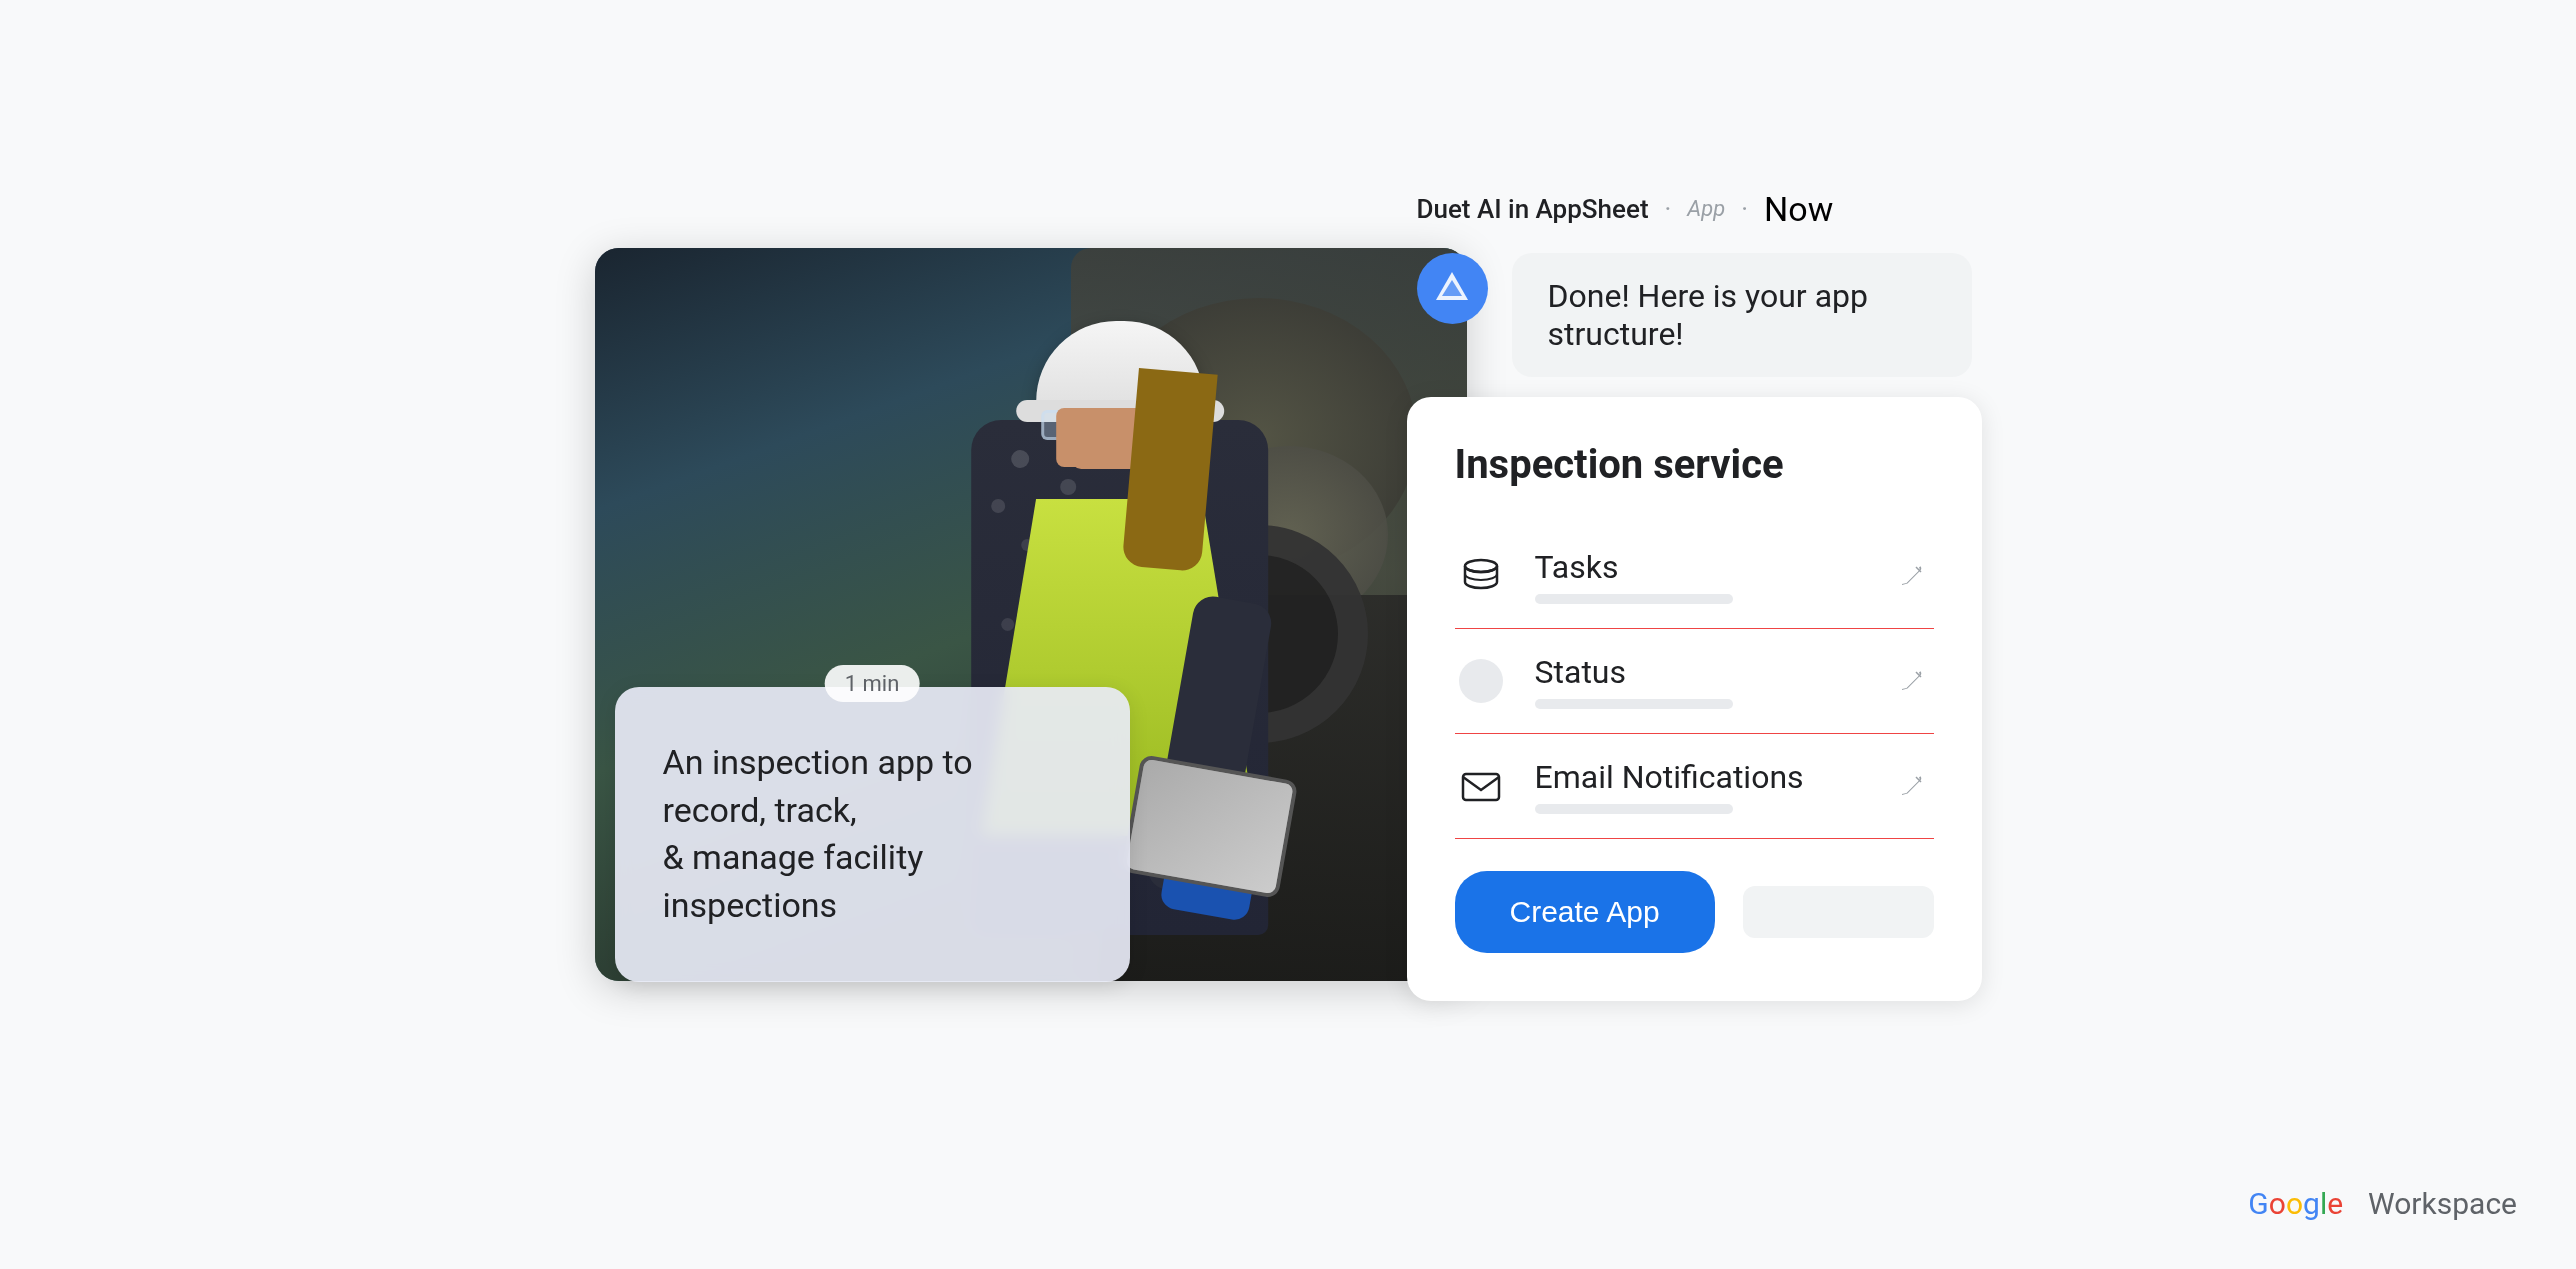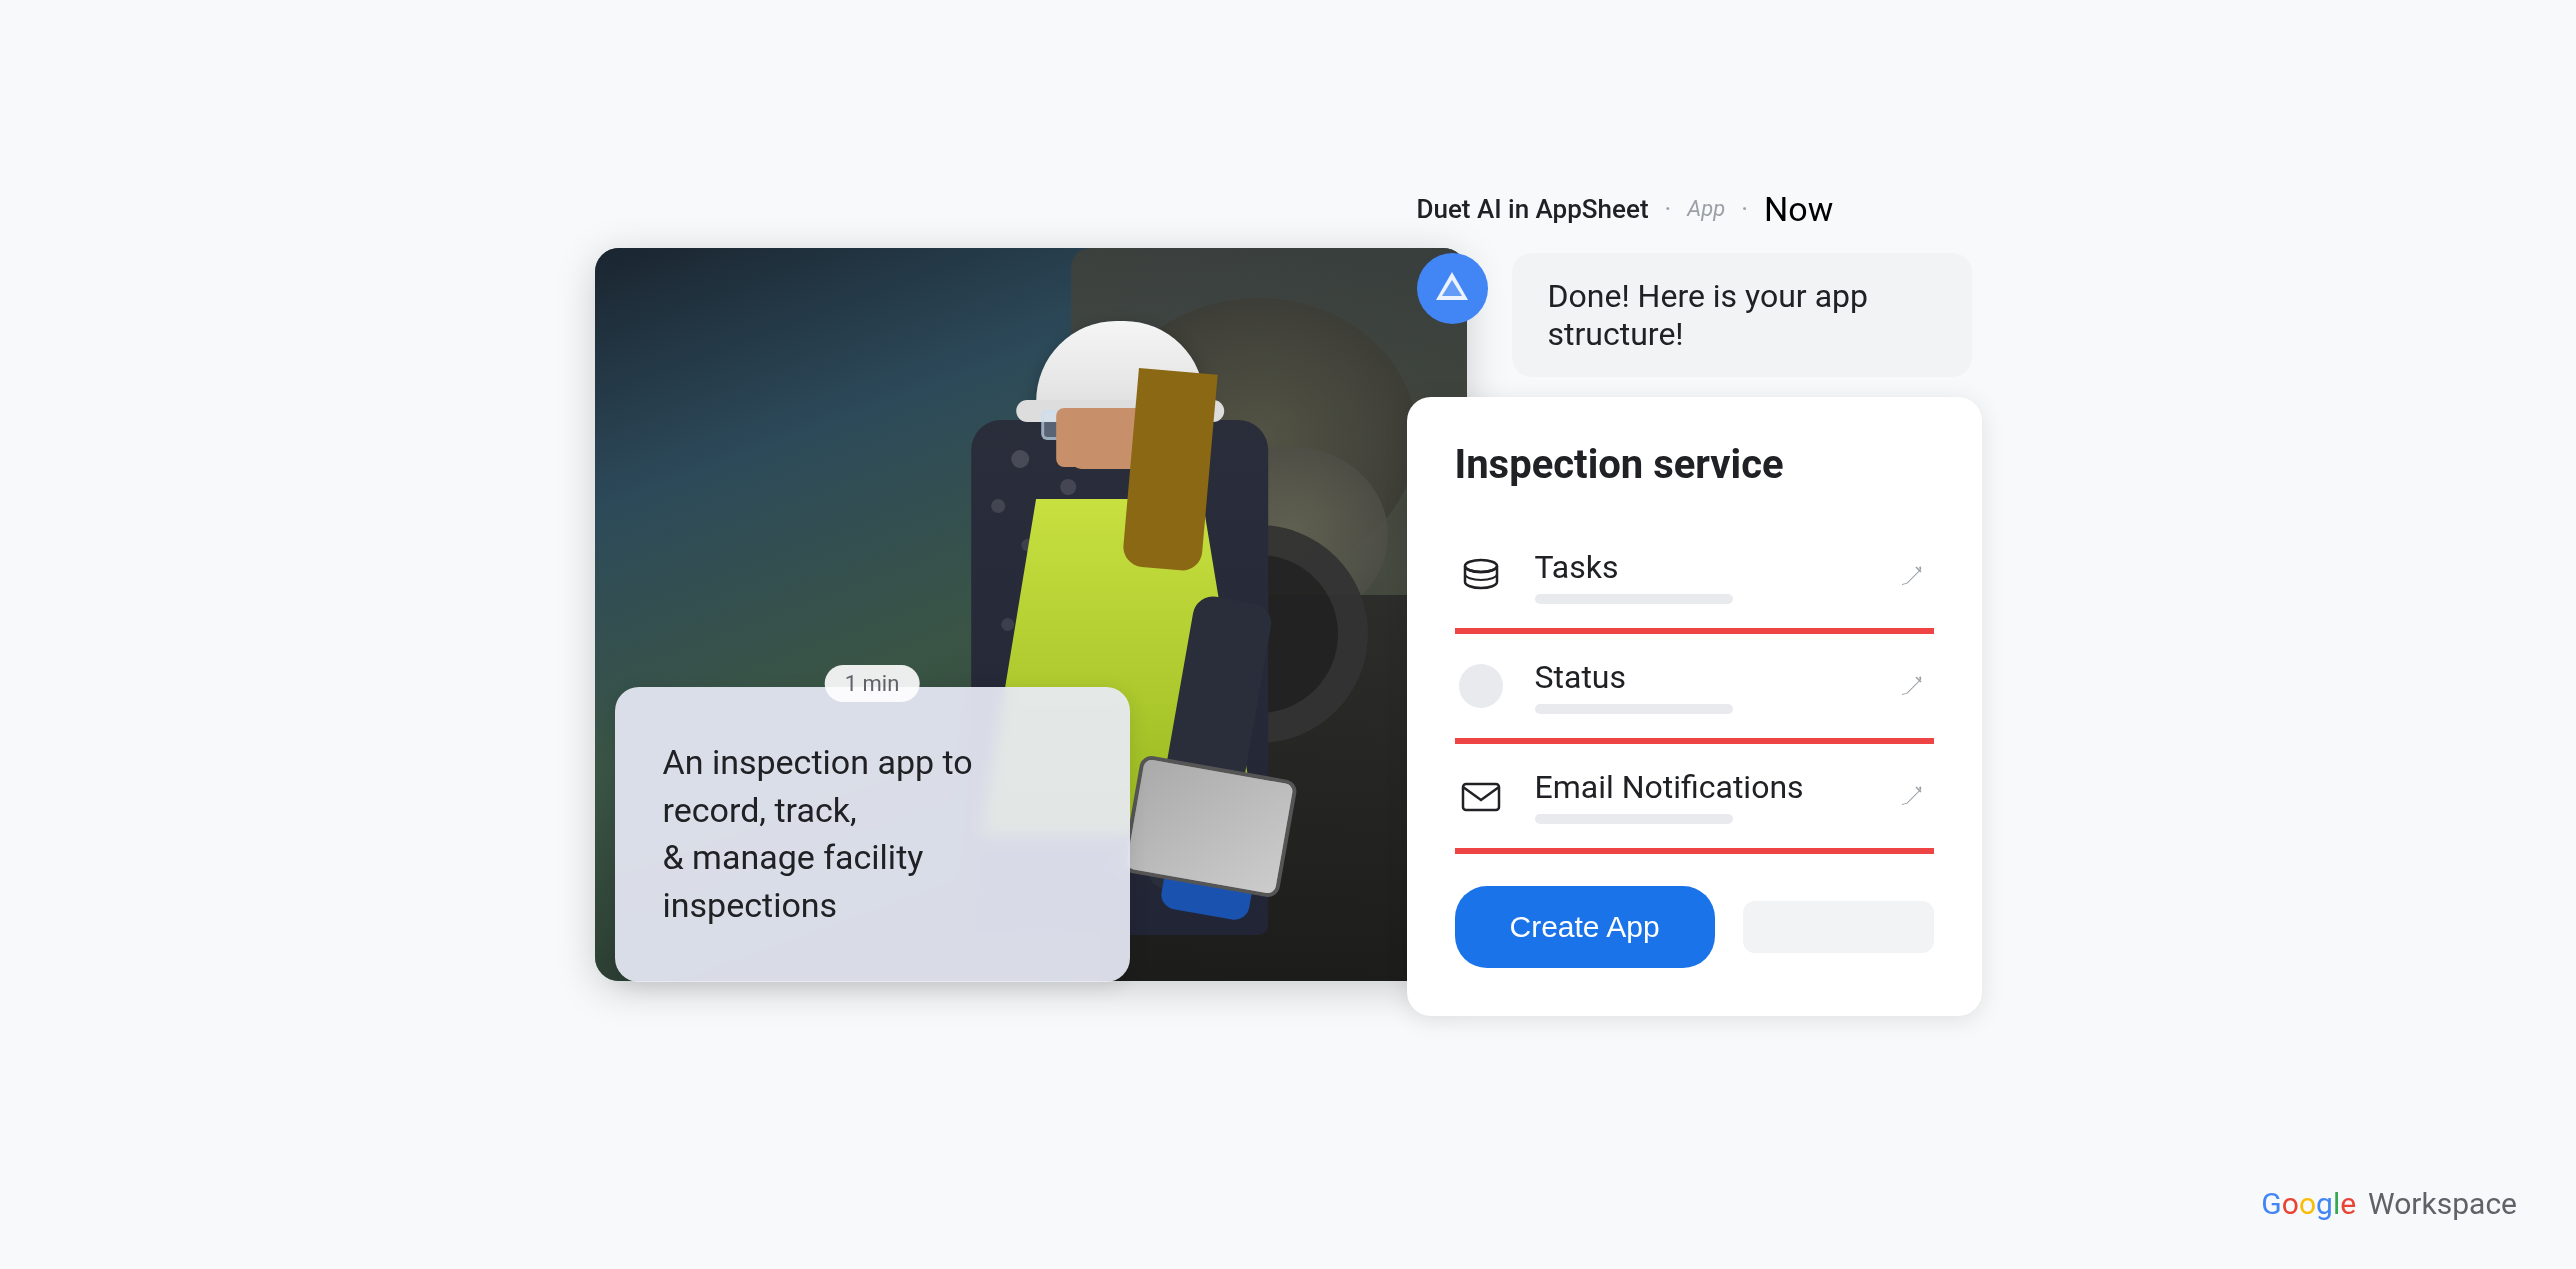--- a/index.html
+++ b/index.html
@@ -198,21 +198,21 @@
       font-weight: 700;
       color: #202124;
       margin-bottom: 36px;
     }
 
     
     .structure-item {
       display: flex;
       align-items: center;
       padding: 24px 0;
-      border-bottom: 6px solid #ef4444;
+      border-bottom: 1px solid #ef4444;
       gap: 28px;
       cursor: pointer;
     }
 
     .structure-item:last-of-type {
       border-bottom: none;
     }
 
     .item-icon {
       width: 52px;
@@ -289,21 +289,21 @@
       flex: 1;
     }
 
     
     .google-workspace-logo {
       position: absolute;
       bottom: 48px;
       right: 59px;
       display: flex;
       align-items: center;
-      gap: 12px;
+      gap: 25px;
       margin-left: 32px;
     }
 
     .google-text {
       font-size: 30px;
       font-weight: 400;
     }
 
     .g-blue { color: #4285f4; }
     .g-red { color: #ea4335; }

